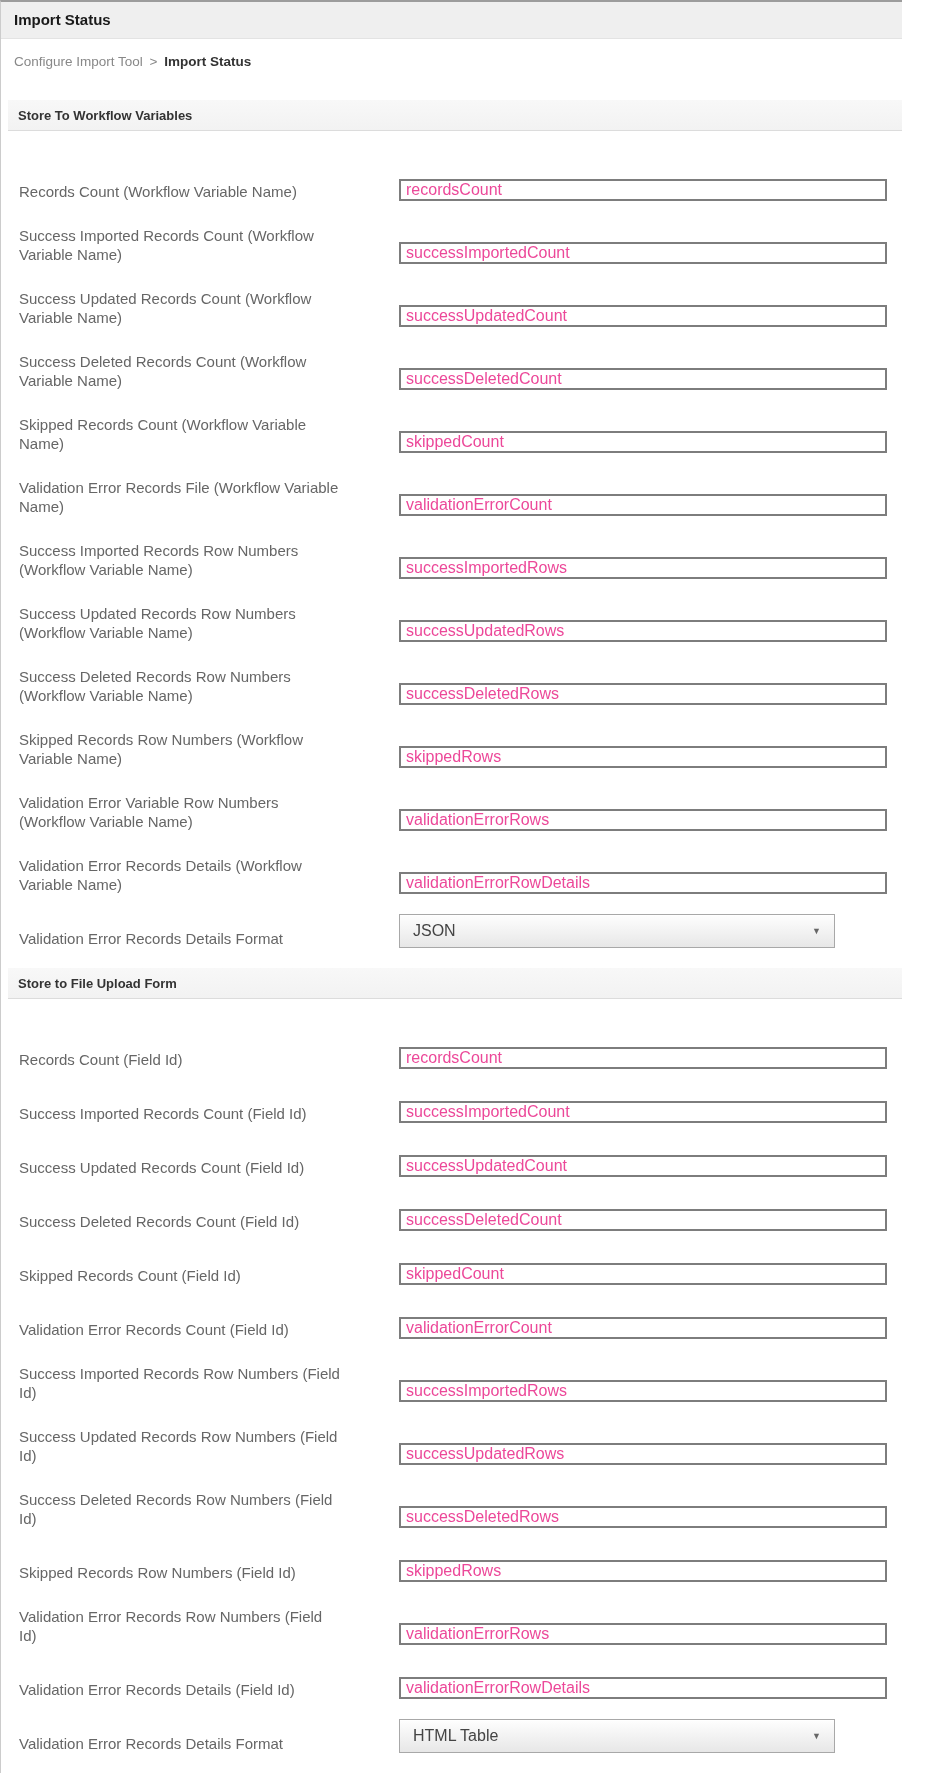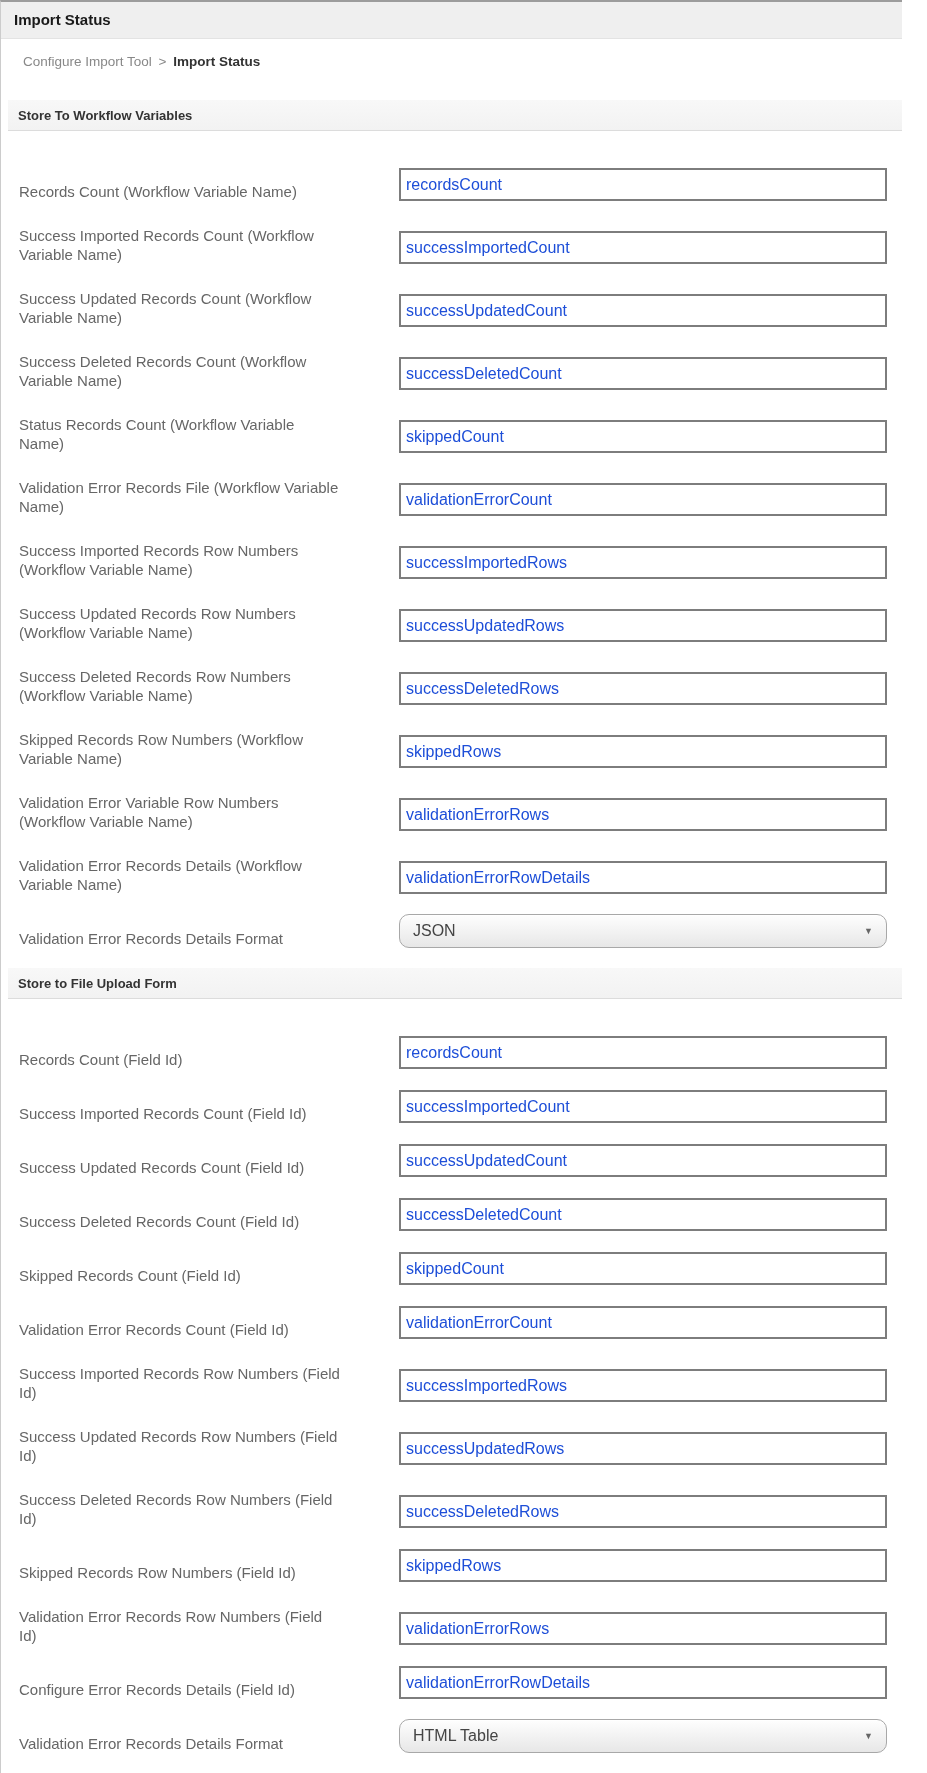--- a/index.html
+++ b/index.html
@@ -18,21 +18,21 @@
   }
   .titlebar {
     background: #efefef;
     border-bottom: 1px solid #e3e3e3;
     padding: 9px 13px 10px 13px;
     font-size: 15px;
     font-weight: bold;
     color: #1a1a1a;
   }
   .breadcrumb {
-    padding: 15px 13px 0 22px;
+    padding: 15px 13px 0 13px;
     font-size: 13.5px;
     color: #888;
   }
   .breadcrumb .crumb-link { color: #888; cursor: pointer; }
   .breadcrumb .separator { color: #888; padding: 0 3px; }
   .breadcrumb .current { font-weight: bold; color: #333; }
 
   .sections { padding-top: 31px; }
   .section { margin-left: 7px; }
   .section-header {
@@ -54,35 +54,35 @@
   .field-label {
     flex: 0 0 380px;
     width: 380px;
     padding: 5px 58px 0 0;
     font-size: 15px;
     line-height: 19px;
     color: #666;
   }
   .field-input {
     width: 488px;
-    height: 33px;
+    height: 22px;
     border: 2px solid #7d7d7d;
     border-radius: 0;
     background: #fff;
     padding: 3px 5px;
     font-family: "Liberation Sans", sans-serif;
     font-size: 16px;
-    color: #1d4ed8;
+    color: #ec4899;
     outline: none;
   }
   .dropdown {
-    width: 488px;
+    width: 436px;
     height: 34px;
     border: 1px solid #a8a8a8;
-    border-radius: 10px;
+    border-radius: 0;
     background: linear-gradient(#fefefe, #e7e7e7);
     box-shadow: inset 0 1px 0 #fff;
     display: flex;
     align-items: center;
     justify-content: space-between;
     padding: 12px 13px;
     font-size: 16px;
     color: #444;
     cursor: pointer;
   }
@@ -118,21 +118,21 @@
           </div>
           <div class="form-row">
             <label class="field-label">Success Updated Records Count (Workflow Variable Name)</label>
             <input type="text" class="field-input" value="successUpdatedCount" style="">
           </div>
           <div class="form-row">
             <label class="field-label">Success Deleted Records Count (Workflow Variable Name)</label>
             <input type="text" class="field-input" value="successDeletedCount" style="">
           </div>
           <div class="form-row">
-            <label class="field-label">Status Records Count (Workflow Variable Name)</label>
+            <label class="field-label">Skipped Records Count (Workflow Variable Name)</label>
             <input type="text" class="field-input" value="skippedCount" style="">
           </div>
           <div class="form-row">
             <label class="field-label">Validation Error Records File (Workflow Variable Name)</label>
             <input type="text" class="field-input" value="validationErrorCount" style="">
           </div>
           <div class="form-row">
             <label class="field-label">Success Imported Records Row Numbers (Workflow Variable Name)</label>
             <input type="text" class="field-input" value="successImportedRows" style="">
           </div>
@@ -206,21 +206,21 @@
           </div>
           <div class="form-row">
             <label class="field-label">Skipped Records Row Numbers (Field Id)</label>
             <input type="text" class="field-input" value="skippedRows" style="">
           </div>
           <div class="form-row">
             <label class="field-label">Validation Error Records Row Numbers (Field Id)</label>
             <input type="text" class="field-input" value="validationErrorRows" style="">
           </div>
           <div class="form-row">
-            <label class="field-label">Configure Error Records Details (Field Id)</label>
+            <label class="field-label">Validation Error Records Details (Field Id)</label>
             <input type="text" class="field-input" value="validationErrorRowDetails" style="">
           </div>
           <div class="form-row">
             <label class="field-label">Validation Error Records Details Format</label>
             <div class="dropdown">
               <span class="dropdown-value">HTML Table</span>
               <span class="dropdown-arrow">▼</span>
             </div>
           </div>
         </div>

